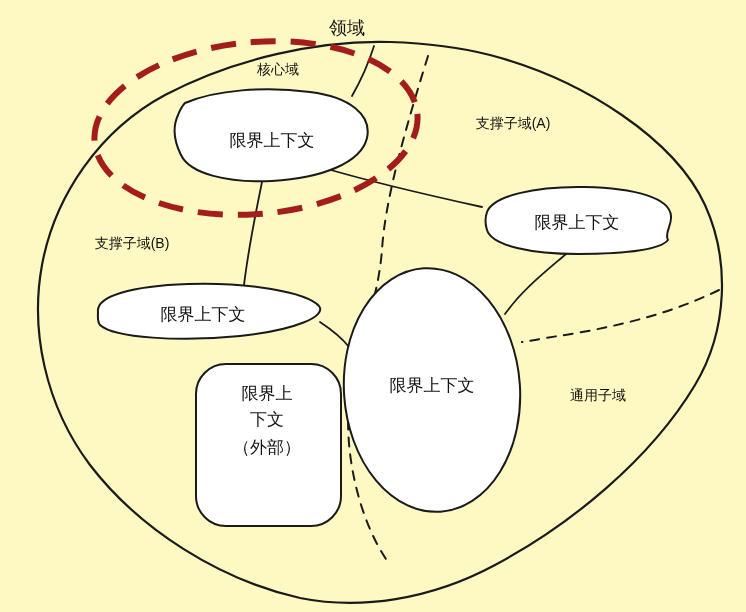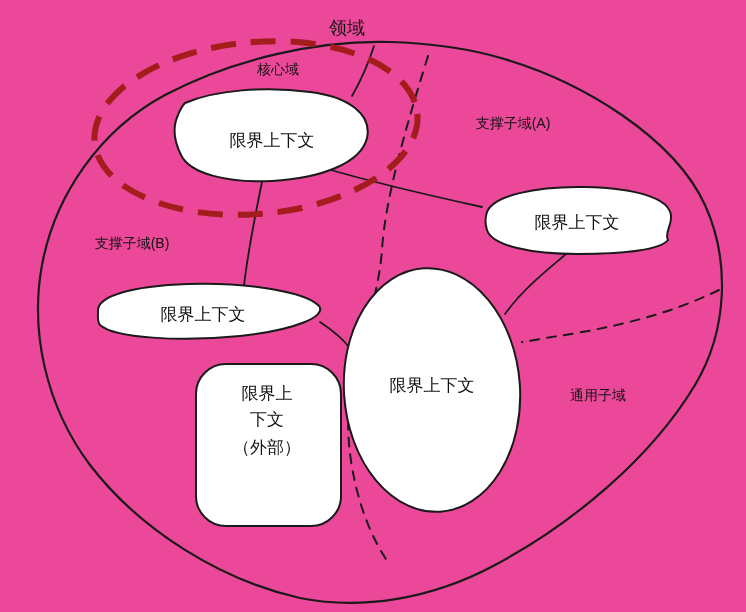--- a/index.html
+++ b/index.html
@@ -5,21 +5,21 @@
   html, body {
     margin: 0;
     padding: 0;
     background: #ffffff;
     font-family: "Liberation Sans", sans-serif;
   }
   .stage {
     position: relative;
     width: 746px;
     height: 612px;
-    background: #ec4899;
+    background: #fef9c3;
     overflow: hidden;
   }
   svg { display: block; }
   .outline {
     fill: none;
     stroke: #1a1a1a;
     stroke-width: 2.2;
     stroke-linecap: round;
     stroke-linejoin: round;
   }

